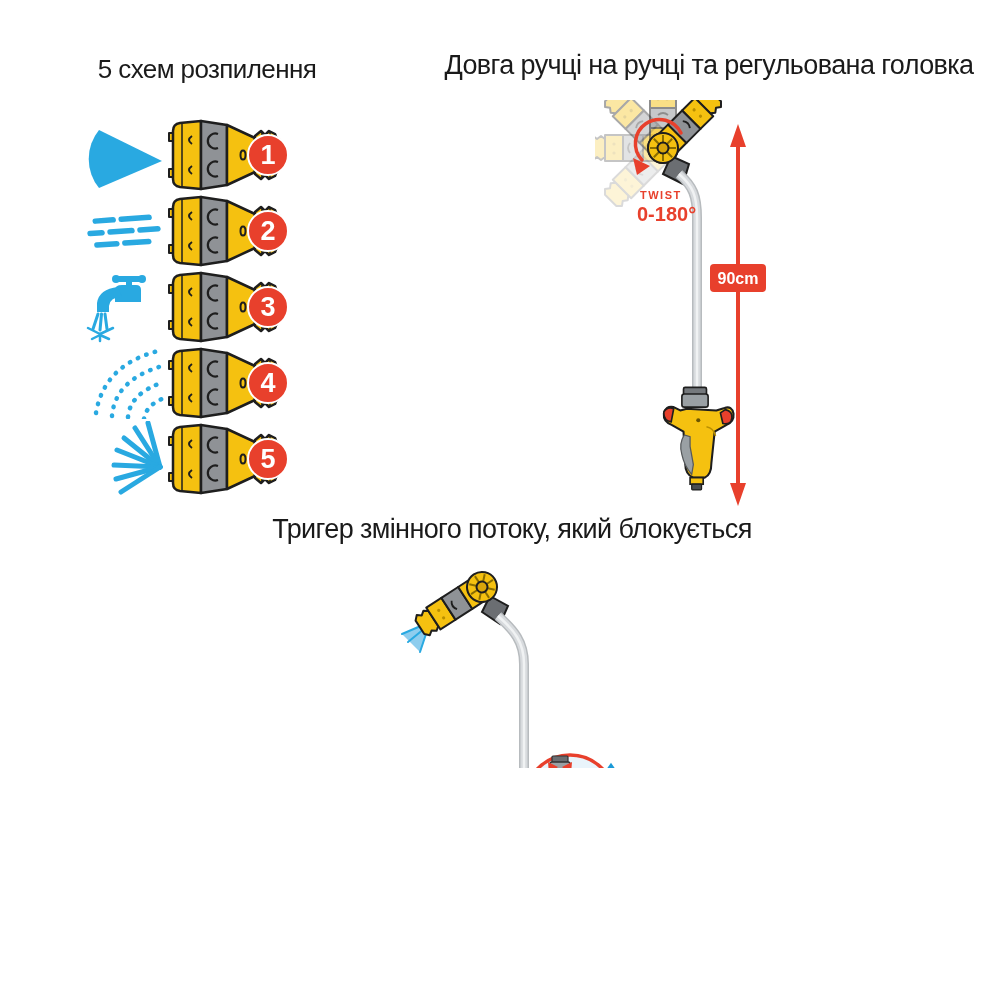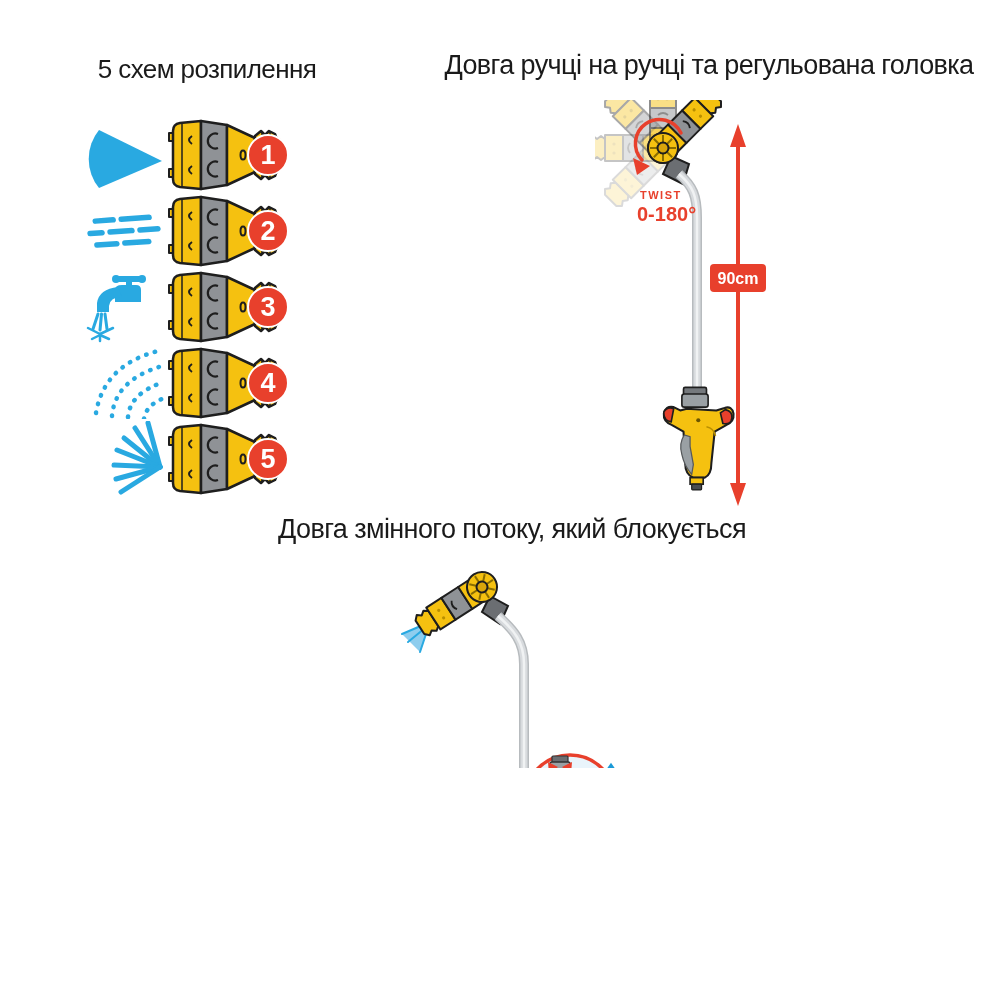--- a/index.html
+++ b/index.html
@@ -79,21 +79,21 @@
         <path d="M14,40 q9,2 11,11" fill="none" stroke="#b98f00" stroke-width="2"></path>
         <rect x="-6" y="102" width="16" height="8" fill="#F5C110" stroke="#1e1e1e" stroke-width="2"></rect>
         <rect x="-4" y="110" width="12" height="7" rx="1" fill="#4a4d50" stroke="#1e1e1e" stroke-width="1.5"></rect>
       </g>
       <path id="droplet" d="M0,-8 C3,-3.5 6,-0.5 6,3 A6,6 0 1 1 -6,3 C-6,-0.5 -3,-3.5 0,-8"></path>
     </defs>
   </svg>
 
   <div class="title title-1">5 схем розпилення</div>
   <div class="title title-2">Довга ручці на ручці та регульована головка</div>
-  <div class="title title-3">Довга змінного потоку, який блокується</div>
+  <div class="title title-3">Тригер змінного потоку, який блокується</div>
 
   <div class="spray-list">
 
     <div class="spray-row">
       <div class="icon-cell">
         <svg width="80" height="72" viewBox="0 0 80 72">
           <path d="M76,42 L13,11 A46,46 0 0 0 13,69 Z" fill="#29A9E1"></path>
         </svg>
       </div>
       <svg class="nozzle-svg" viewBox="0 0 120 72">

